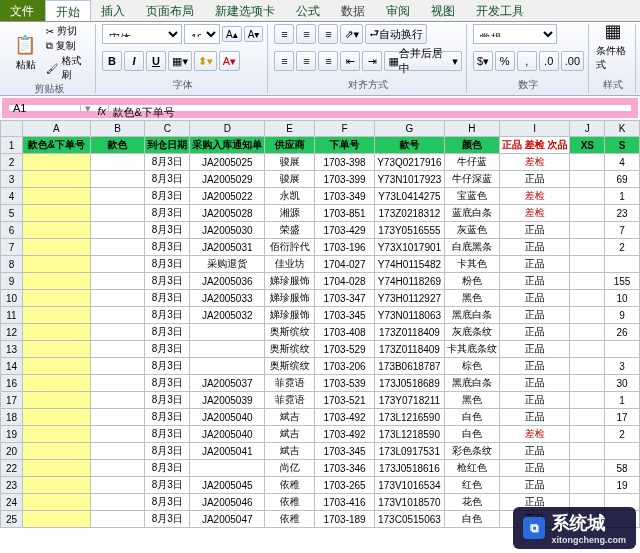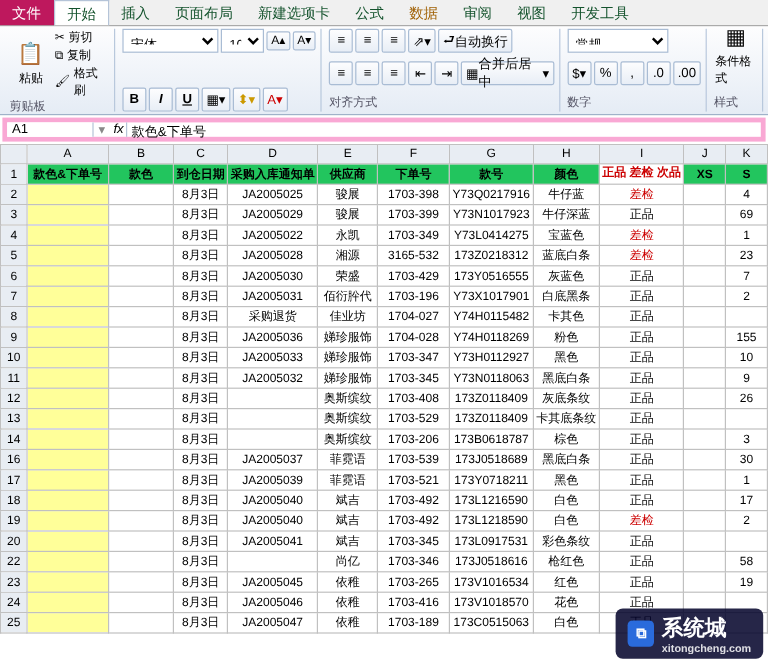--- a/index.html
+++ b/index.html
@@ -1,34 +1,34 @@
 <!DOCTYPE html>
 <html><head>
 <meta charset="utf-8">
 <style>
 *{box-sizing:border-box;margin:0;padding:0;font-family:"Microsoft YaHei",SimSun,Arial,sans-serif}
 body{width:640px;height:553px;overflow:hidden;background:#fff;font-size:11px}
 .menubar{display:flex;background:#f0f0f0;border-bottom:1px solid #999;height:22px;align-items:stretch}
 .mtab{padding:3px 10px;font-size:12px;color:#14532d;cursor:pointer;border-right:1px solid transparent}
-.mtab.file{background:#be185d;color:#fff}
+.mtab.file{background:#4d7c0f;color:#fff}
 .mtab.active{background:#fff;border:1px solid #b5c4d8;border-bottom:none}
-.mtab.data{color:#a16207}
+.mtab.data{color:#404040}
 .ribbon{display:flex;background:linear-gradient(#fdfdfe,#e5ecf5);border-bottom:1px solid #9fb2c9;height:74px;padding:2px 4px;gap:2px}
 .rgroup{display:flex;flex-direction:column;border-right:1px solid #b8c8dc;padding:0 4px;justify-content:space-between}
-.rgroup .lbl{text-align:left;font-size:10px;color:#556;padding-bottom:1px}
+.rgroup .lbl{text-align:center;font-size:10px;color:#556;padding-bottom:1px}
 .rrow{display:flex;gap:2px;align-items:center}
 .rbtn{height:20px;min-width:20px;border:1px solid #a9bcd4;background:linear-gradient(#fdfdfe,#e8eef6);display:inline-flex;align-items:center;justify-content:center;font-size:11px;padding:0 3px;border-radius:2px;cursor:pointer}
 .rbtn.toggle{font-weight:bold}
 .rbtn.sm{min-width:16px;height:16px;font-size:10px}
 .sel{height:20px;border:1px solid #a9bcd4;background:#fff;font-size:11px;padding:6px 2px}
 .bigbtn{width:36px;height:44px;display:flex;flex-direction:column;align-items:center;justify-content:center;border:1px solid transparent;border-radius:3px;font-size:10px;gap:2px}
 .bigbtn span.ic{font-size:18px}
 .clip{display:flex;flex-direction:column;gap:1px;font-size:10px}
 .clip div{display:flex;align-items:center;gap:3px;cursor:pointer}
-.namebox{display:flex;border:4px solid #f9a8d4;height:20px;margin:2px}
+.namebox{display:flex;border:7px solid #f9a8d4;height:20px;margin:2px}
 .nb-cell{width:72px;border-right:1px solid #b5c4d8;display:flex;align-items:center;padding:0 4px;background:#fff}
 .nb-btns{display:flex;gap:2px;padding:0 4px;align-items:center;color:#888}
 .nb-fx{width:14px;text-align:left;font-style:italic;border-right:1px solid #b5c4d8;padding:0 3px}
 .nb-formula{flex:1;padding:0 4px}
 .grid-wrap{overflow:auto;height:432px;position:relative}
 table.sheet{border-collapse:collapse;table-layout:fixed}
 table.sheet th,table.sheet td{border:1px solid #c0c0c0;height:16px;font-size:10px;padding:1px 2px;text-align:center;white-space:nowrap;overflow:hidden}
 table.sheet th{background:#e8edf3;font-weight:normal;position:sticky}
 th.colhdr{top:0;height:18px}
 th.rowhdr{left:0;width:22px;background:#e8edf3}
@@ -83,20 +83,21 @@
       <span class="rbtn sm">A▾</span>
     </div>
     <div class="rrow">
       <span class="rbtn toggle">B</span>
       <span class="rbtn toggle" style="font-style:italic">I</span>
       <span class="rbtn toggle" style="text-decoration:underline">U</span>
       <span class="rbtn">▦▾</span>
       <span class="rbtn" style="color:#c90">⬍▾</span>
       <span class="rbtn" style="color:#c00">A▾</span>
     </div>
+    <div class="lbl">字体</div>
   </div>
 
   <div class="rgroup">
     <div class="rrow">
       <span class="rbtn">≡</span>
       <span class="rbtn">≡</span>
       <span class="rbtn">≡</span>
       <span class="rbtn">⇗▾</span>
       <span class="rbtn" style="width:auto">
           <span>⮐</span>
@@ -233,21 +234,21 @@
           <td class=""></td>
           <td class="">1</td>
         </tr>
         <tr>
           <th class="rowhdr">5</th>
           <td class="colA dim "></td>
           <td class="dim "></td>
           <td class="">8月3日</td>
           <td class="">JA2005028</td>
           <td class="">湘源</td>
-          <td class="">3165-532</td>
+          <td class="">1703-851</td>
           <td class="">173Z0218312</td>
           <td class="">蓝底白条</td>
           <td class="red ">差检</td>
           <td class=""></td>
           <td class="">23</td>
         </tr>
         <tr>
           <th class="rowhdr">6</th>
           <td class="colA dim "></td>
           <td class="dim "></td>

